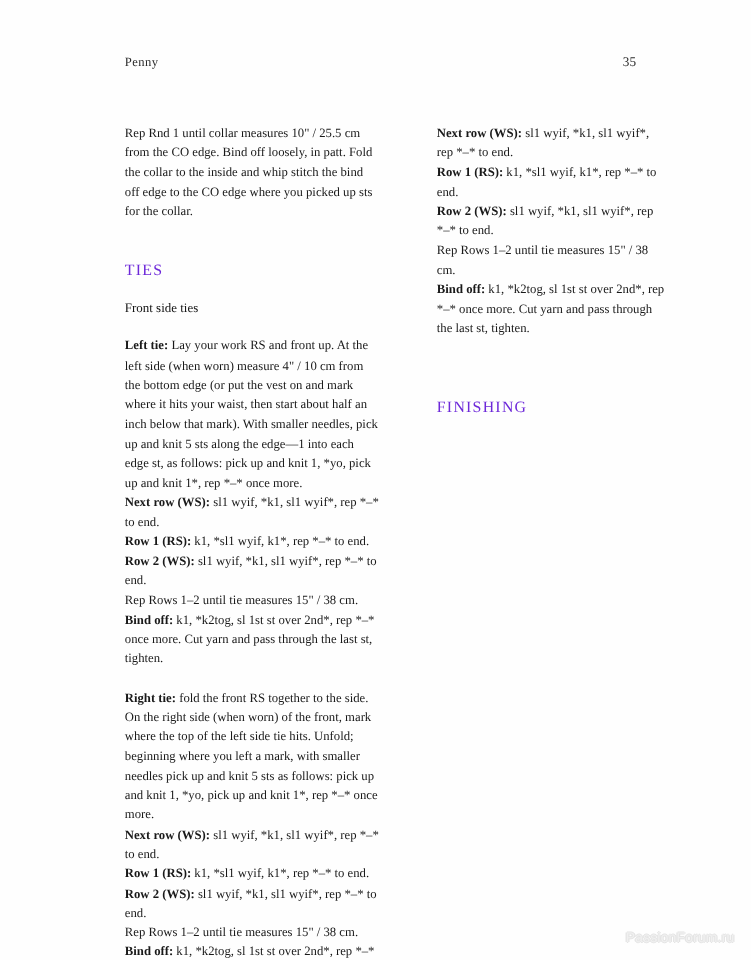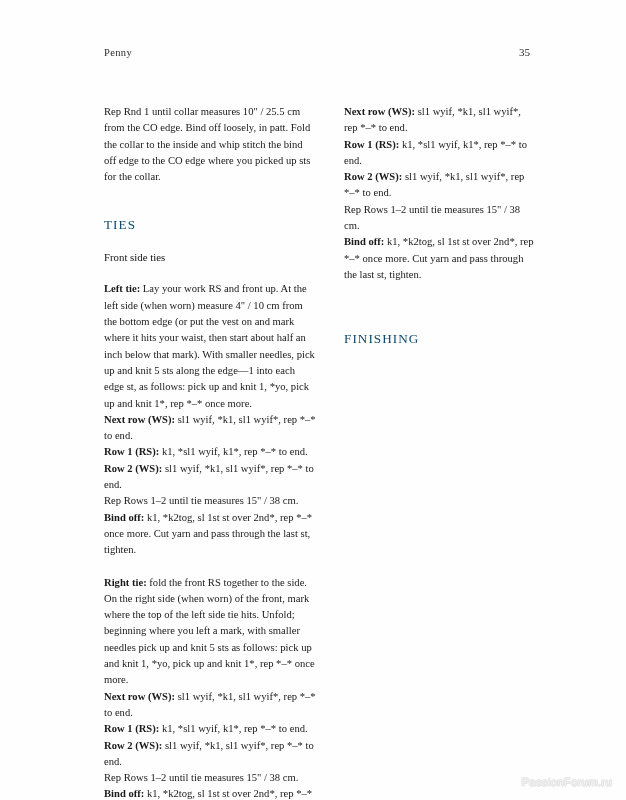--- a/index.html
+++ b/index.html
@@ -41,21 +41,21 @@
     color: #2b2b2b;
   }
   
   .columns {
     position: absolute;
     top: 104px;
     left: 104px;
     right: 86px;
     bottom: 40px;
     display: flex;
-    gap: 28px;
+    gap: 48px;
   }
   .col {
     width: 212px;
     flex: 0 0 212px;
   }
   .col.right {
     width: 190px;
     flex: 0 0 190px;
   }
   p {
@@ -70,21 +70,21 @@
     font-family: Liberation Serif, serif;
   }
   .gap-md { height: 16px; }
   .gap-xl { height: 31px; }
   h2.section {
     margin: 0;
     font-size: 13.2px;
     font-weight: 400;
     letter-spacing: 1.05px;
     line-height: 17px;
-    color: #0c4a6e;
+    color: #6d28d9;
   }
   h3.sub {
     margin: 0;
     font-size: 10.8px;
     font-weight: 400;
     line-height: 16px;
     color: #111111;
   }
   .lead {
     font-weight: 700;

